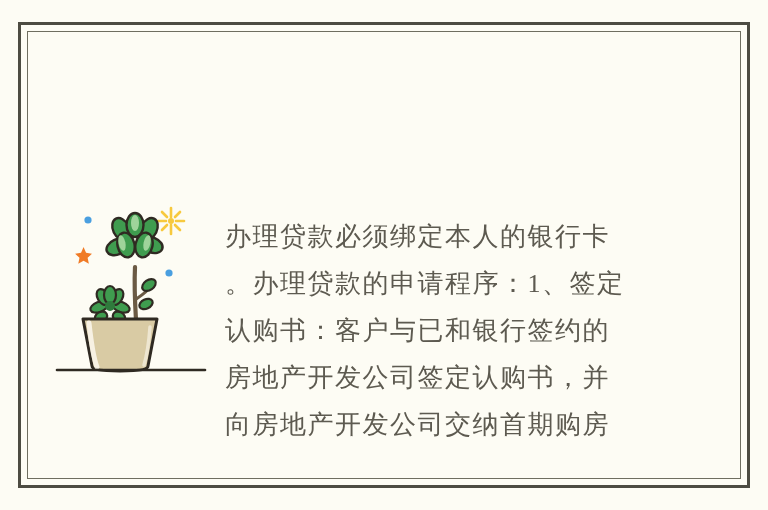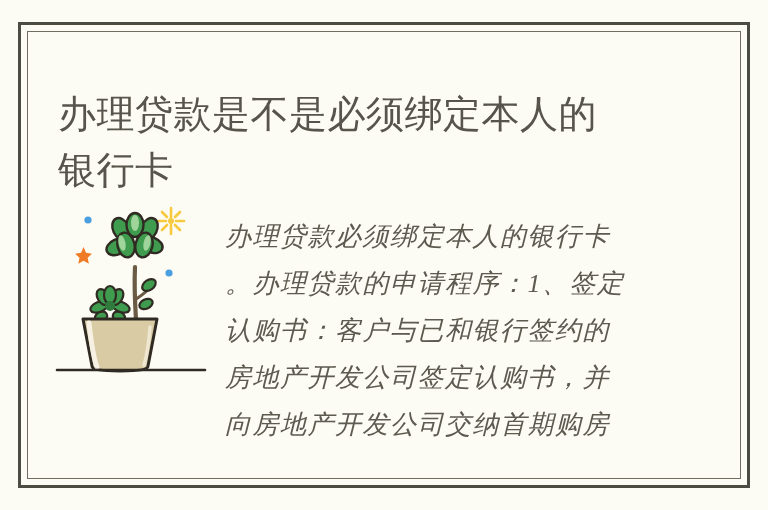--- a/index.html
+++ b/index.html
@@ -83,37 +83,34 @@
   
   .body-text {
     position: absolute;
     left: 198px;
     top: 182px;
     width: 445px;
     font-size: 26px;
     line-height: 47px;
     color: #5d5a50;
     font-family: "Liberation Serif", serif;
-    font-style: italic;
     letter-spacing: 1.5px;
     white-space: pre-line;
   }
 </style>
 </head>
 <body>
 
 <div class="page">
 
   <div class="frame-outer"></div>
   <div class="frame-inner"></div>
 
   <div class="content">
 
-    <h1 class="title">办理贷款是不是必须绑定本人的
-银行卡</h1>
 
     <div class="illustration">
       <svg viewBox="0 0 165 175" xmlns="http://www.w3.org/2000/svg">
 
         <g>
           <circle cx="33" cy="21" r="3.6" fill="#4a9fe0"></circle>
         </g>
 
         <g>
           <path d="M21 62 l3.2 -7.4 l3.2 7.4 l7.6 1.4 l-5.6 5 l1.6 7.6 l-6.8 -3.8 l-6.8 3.8 l1.6 -7.6 l-5.6 -5 z" transform="translate(5,-4) scale(0.78) translate(6,12)" fill="#f07b26"></path>

